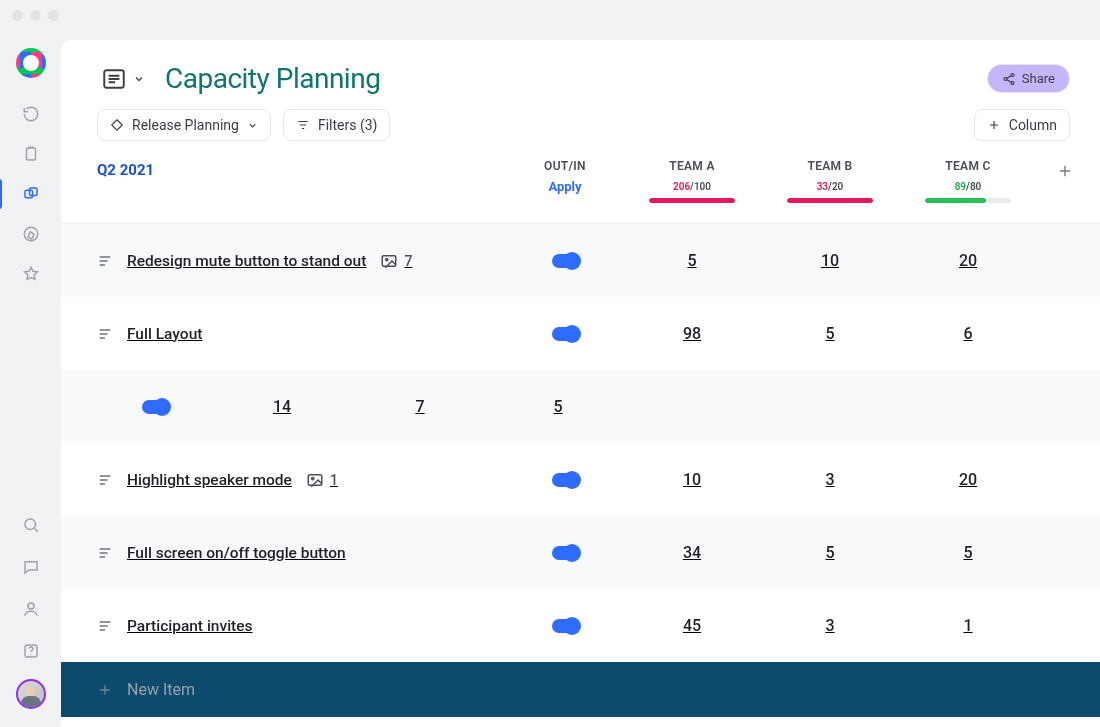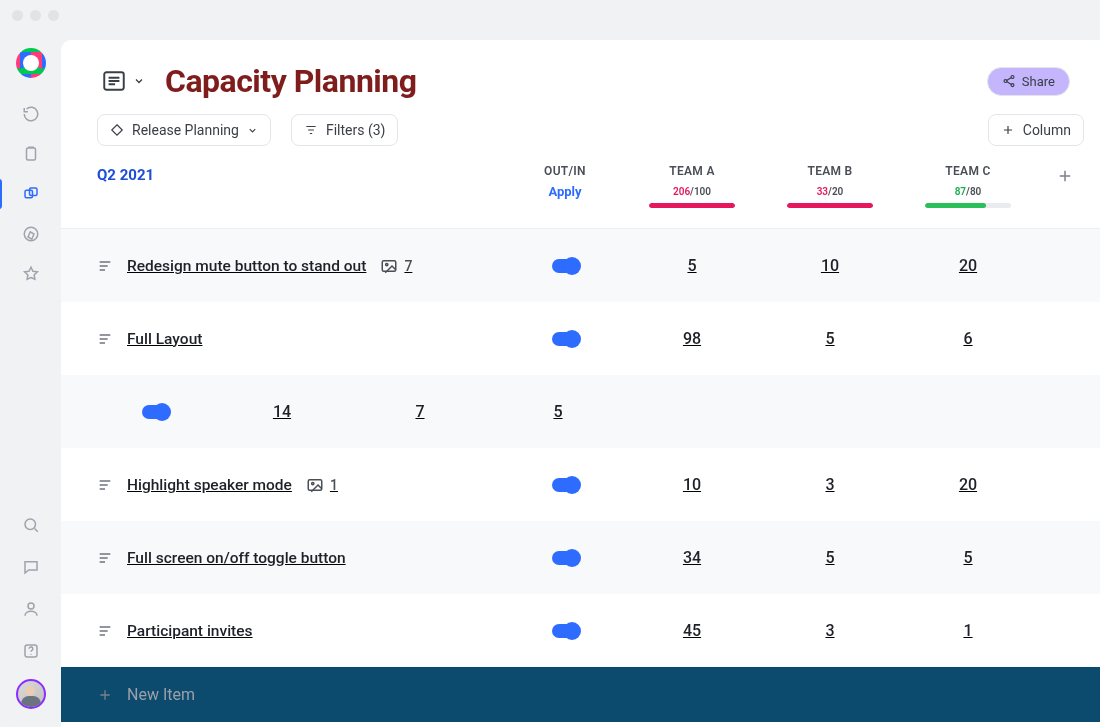--- a/index.html
+++ b/index.html
@@ -69,29 +69,29 @@
     overflow:hidden;
   }
   .page-head {
     display:flex; align-items:center; padding:0 30px 14px 36px;
   }
   .view-picker {
     display:flex; align-items:center; gap:6px; color:#4a4f57; margin-right:16px;
     padding:2px 4px; border-radius:6px; cursor:pointer;
   }
   .page-title {
-    font-size:32px; font-weight:700; color:#7f1d1d; letter-spacing:-0.5px;
+    font-size:28px; font-weight:400; color:#0f766e; letter-spacing:-0.5px;
   }
   .share-btn {
     margin-left:auto; display:flex; align-items:center; gap:6px;
     border:1px solid #e3e5ea; border-radius:18px; padding:6px 14px; font-size:13px;
     color:#3a3e46; background:#c4b5fd; cursor:pointer;
   }
   .toolbar {
-    display:flex; align-items:flex-start; gap:20px; padding:0 16px 18px 36px;
+    display:flex; align-items:flex-start; gap:12px; padding:0 30px 18px 36px;
   }
   .chip {
     display:flex; align-items:center; gap:8px; border:1px solid #e3e5ea;
     border-radius:8px; padding:7px 12px; font-size:14px; color:#3a3e46; background:#fff;
     cursor:pointer;
   }
   .add-col {
     margin-left:auto;
   }
   
@@ -292,21 +292,21 @@
             <span class="cap-used over">33</span><span class="cap-total">/<span>20</span></span>
           </div>
           <div class="bar">
               <div class="bar-fill over"></div>
             </div>
         </div>
 
         <div class="col-team">
           <div class="th-small">TEAM C</div>
           <div class="cap-line">
-            <span class="cap-used ok">87</span><span class="cap-total">/<span>80</span></span>
+            <span class="cap-used ok">89</span><span class="cap-total">/<span>80</span></span>
           </div>
           <div class="bar">
               <div class="bar-fill ok" style="width:71%"></div>
             </div>
         </div>
 
         <div class="col-add">
           <div class="add-col-head">
             <svg width="18" height="18" viewBox="0 0 24 24" fill="none" stroke="currentColor" stroke-width="2">
                 <path d="M12 5v14M5 12h14"></path>

